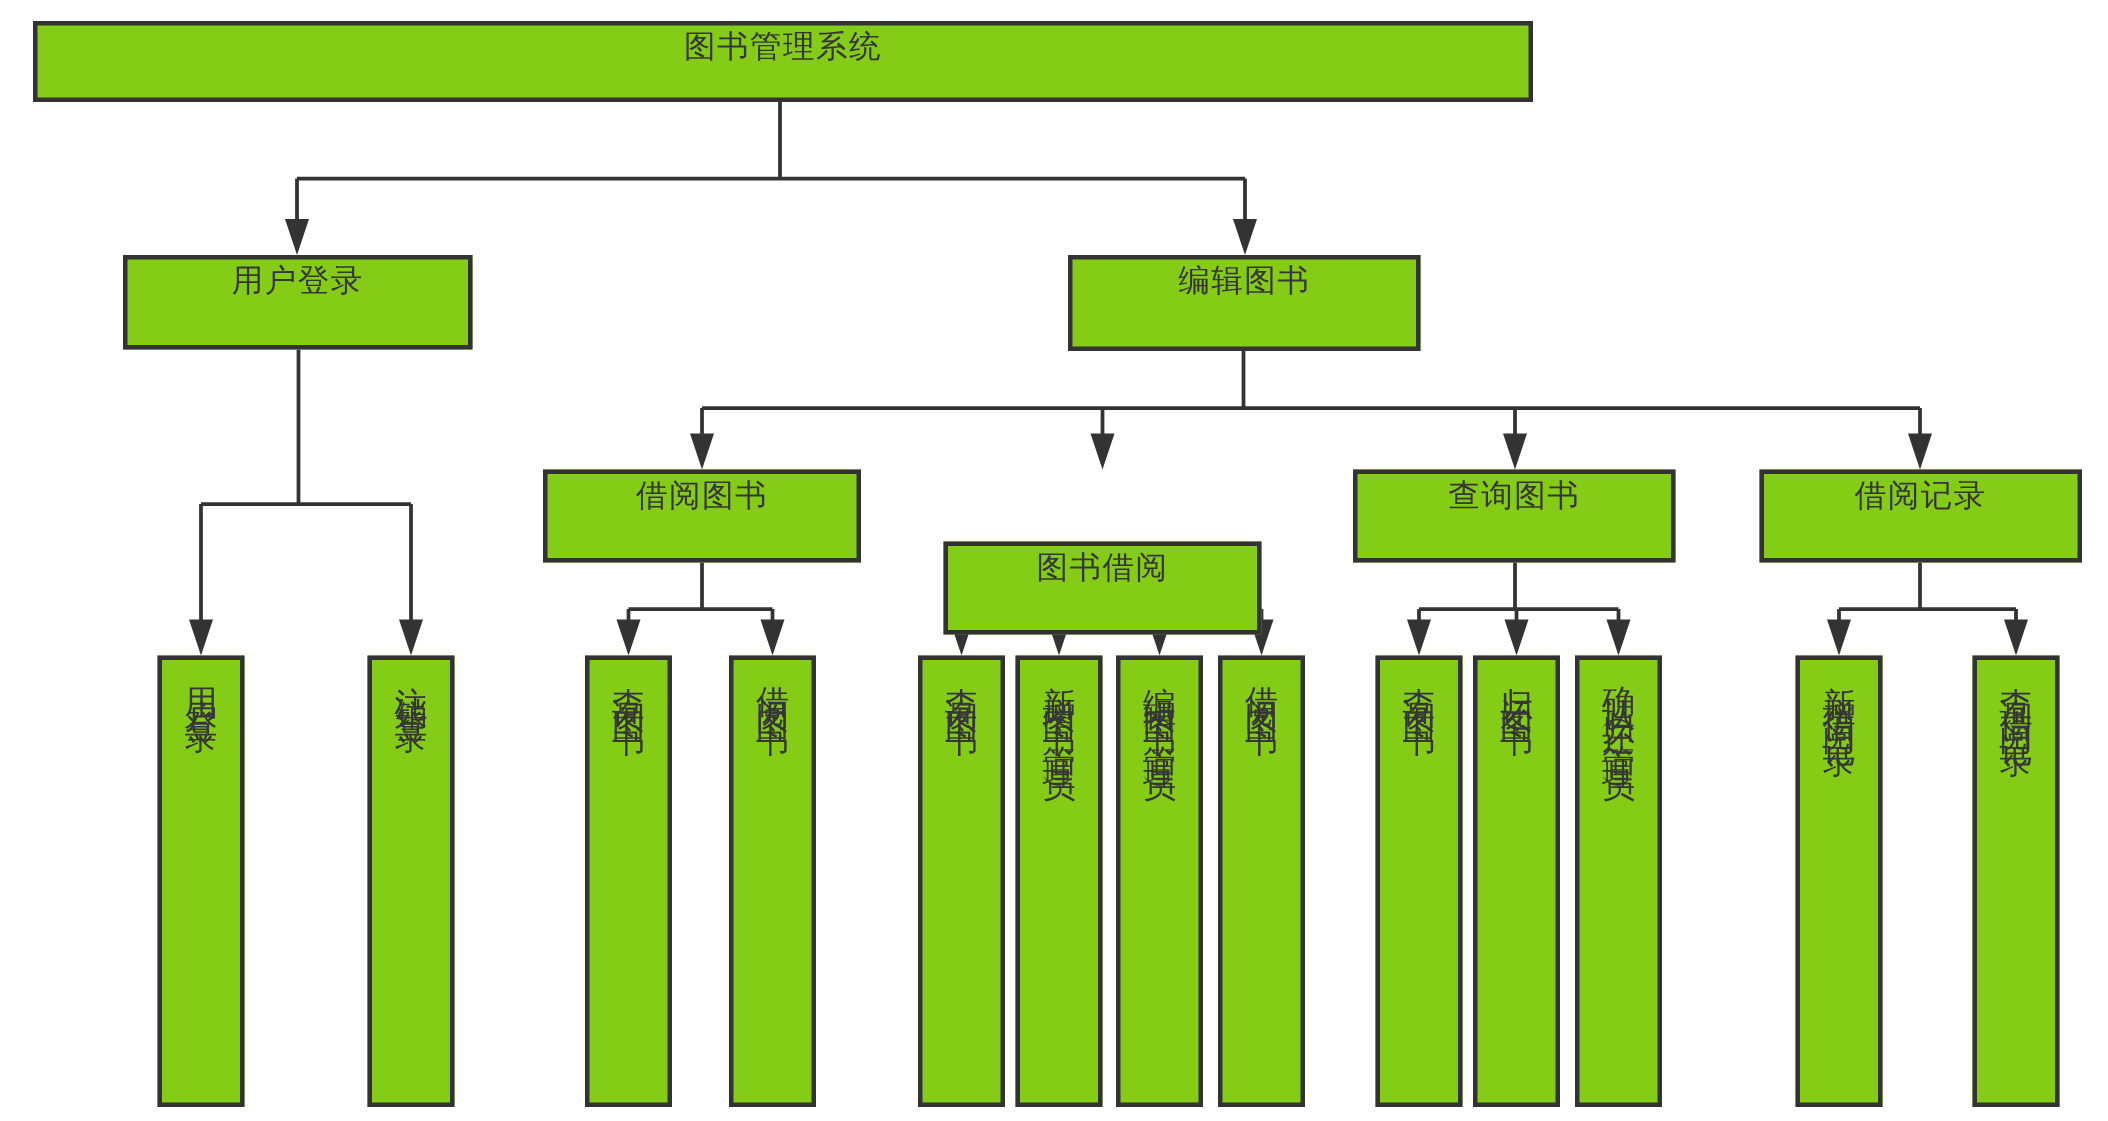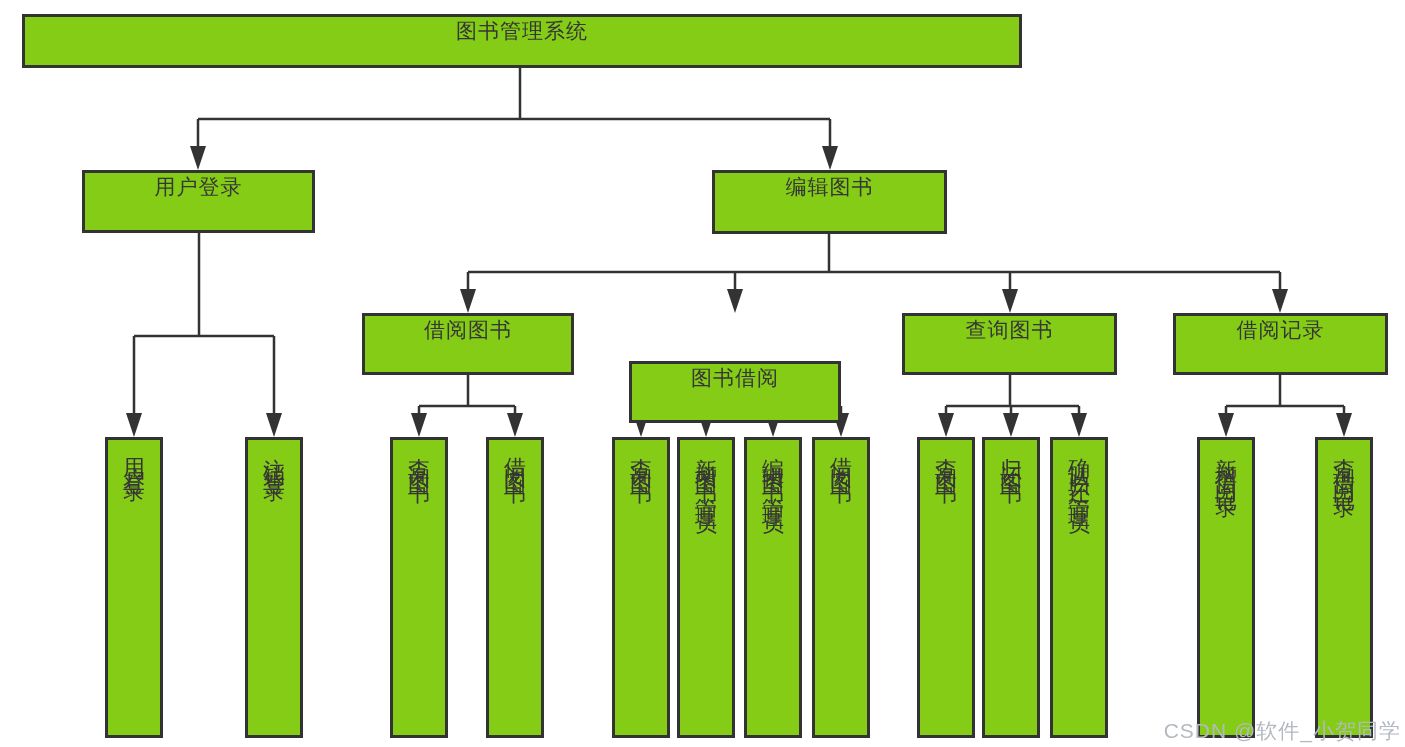--- a/index.html
+++ b/index.html
@@ -163,15 +163,14 @@
     <span class="lbl">确认归还（管理员）</span>
   </div>
 
   <div class="node vnode" style="left:1197px; top:437px; width:58px; height:301px;">
     <span class="lbl">新增借阅记录</span>
   </div>
   <div class="node vnode" style="left:1315px; top:437px; width:58px; height:301px;">
     <span class="lbl">查询借阅记录</span>
   </div>
 
-  <div class="watermark">CSDN @软件_小贺同学</div>
 
 </div>
 
 </body></html>

